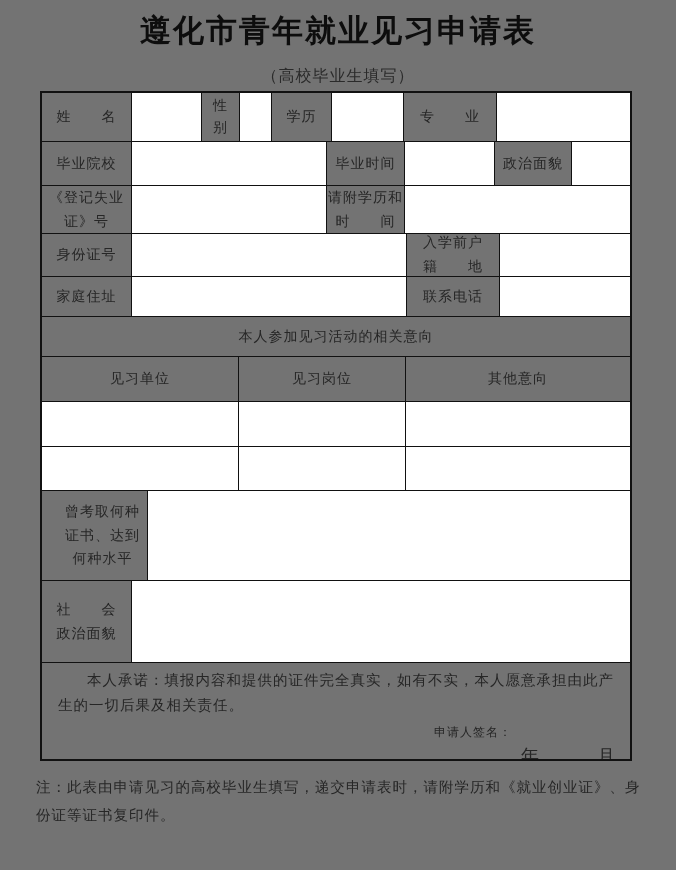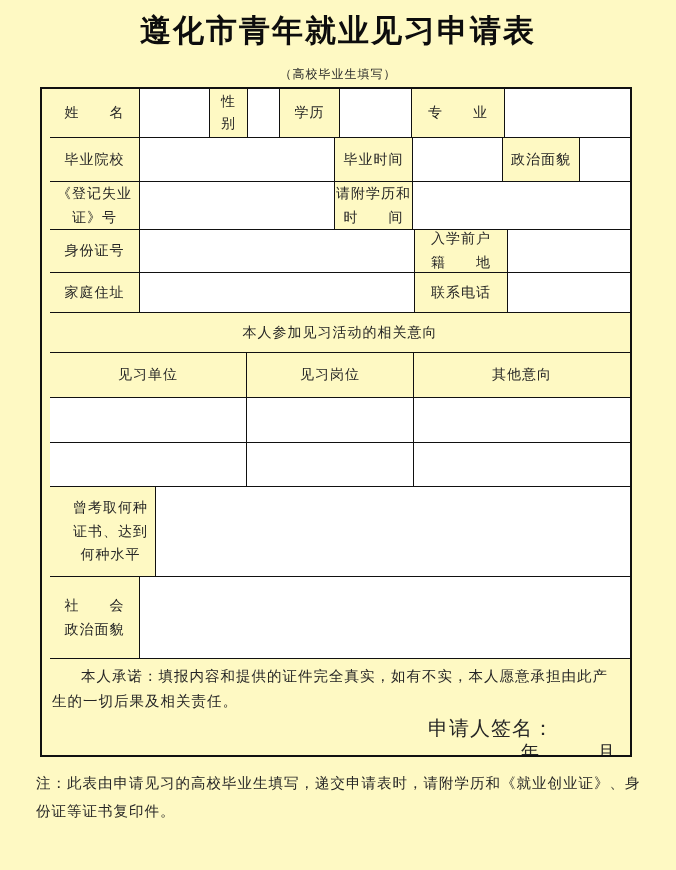--- a/index.html
+++ b/index.html
@@ -1,51 +1,50 @@
 <!DOCTYPE html>
 <html><head>
 <meta charset="utf-8">
 <style>
   html,body{margin:0;padding:0;background:#ffffff;}
   .page{
     position:relative;
     width:676px;height:870px;
-    background:#fef9c3;
+    background:#737373;
     font-family:"Liberation Serif","DejaVu Serif",serif;
     color:#1f1f1f;
     overflow:hidden;
   }
   .title{
     margin:0;padding-top:10px;
     text-align:center;
     font-family:"Liberation Sans","DejaVu Sans",sans-serif;
     font-weight:bold;
     font-size:31px;
     letter-spacing:2px;
     color:#0d0d0d;
   }
   .subtitle{
     margin-top:14px;
     text-align:center;
-    font-size:12px;
+    font-size:16px;
     letter-spacing:1px;
     color:#2a2a2a;
   }
   .tbl{
     margin-top:4px;
     margin-left:40px;
     width:592px;
     border:2px solid #111;
     box-sizing:border-box;
   }
   .row{
     display:flex;
     box-sizing:border-box;
     border-bottom:1px solid #111;
-    margin-left:8px;
   }
   .row:last-child{border-bottom:none;}
   .cell{
     box-sizing:border-box;
     border-right:1px solid #111;
     display:flex;
     align-items:center;
     justify-content:center;
     text-align:center;
     font-size:14px;
@@ -67,29 +66,29 @@
   .w90{width:90px;} .w70{width:70px;} .w38{width:38px;} .w32{width:32px;}
   .w60{width:60px;} .w72{width:72px;} .w93{width:93px;} .w137{flex:1;}
   .w195{width:195px;} .w78{width:78px;} .w90b{width:90px;} .w77{width:77px;}
   .w62{flex:1;} .w229{flex:1;} .w275{width:275px;} .w134{flex:1;}
   .w197{width:197px;} .w167{width:167px;} .w228{flex:1;}
   .w502{flex:1;}
   .full{flex:1;}
   
   .commit-cell{
     flex:1;display:block;text-align:left;
-    padding:5px 14px 0 2px;white-space:normal;
+    padding:5px 14px 0 16px;white-space:normal;
   }
   .commit-text{
     margin:0;text-indent:2em;
     font-size:14.5px;line-height:25px;letter-spacing:1px;color:#262626;
   }
   .sign-line{
     margin-top:3px;padding-left:376px;
-    font-size:20px;line-height:23px;letter-spacing:1px;color:#262626;
+    font-size:12px;line-height:23px;letter-spacing:1px;color:#262626;
   }
   .date-line{
     margin-top:1px;padding-left:405px;
     font-size:18px;line-height:23px;letter-spacing:1px;color:#262626;text-align:right;
   }
   .note{
     margin:12px 34px 0 36px;
     font-size:14.5px;
     line-height:28px;
     letter-spacing:1px;

